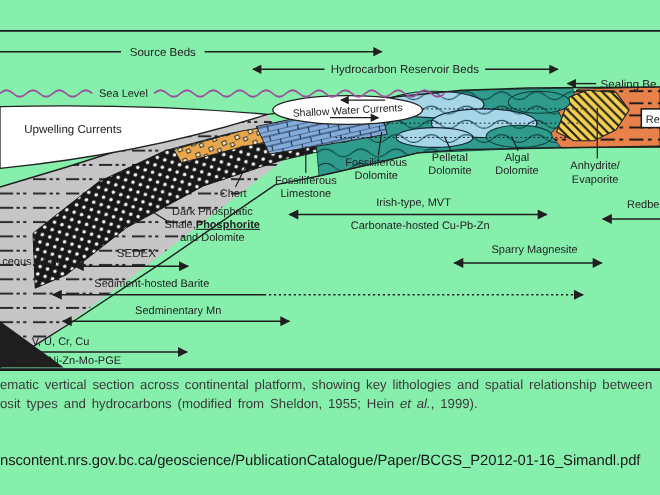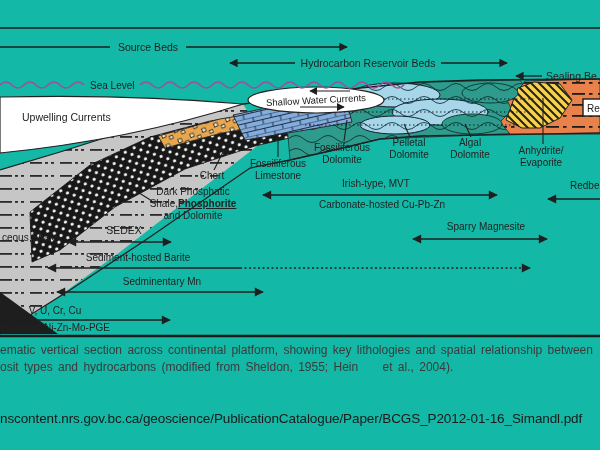--- a/index.html
+++ b/index.html
@@ -1,25 +1,25 @@
 <!DOCTYPE html>
 <html><head>
 <meta charset="utf-8">
 <style>
   html,body{margin:0;padding:0;background:#fff;}
-  .canvas{position:relative;width:600px;height:450px;background:#14b8a6;overflow:hidden;
+  .canvas{position:relative;width:600px;height:450px;background:#86efac;overflow:hidden;
           font-family:"Liberation Sans",sans-serif;}
   .fig-svg{position:absolute;top:0;left:0;}
   svg text{font-family:"Liberation Sans",sans-serif;fill:#222;}
   .caption{position:absolute;top:342px;left:0;width:640px;color:#3a3a3a;
            font-size:12px;line-height:17px;white-space:nowrap;word-spacing:2px;}
   .caption .cap-line{display:block;}
   .url-line{position:absolute;top:411px;left:0;width:660px;color:#1a1a1a;
             font-size:13.5px;letter-spacing:-0.1px;white-space:nowrap;}
-  .ital{margin-left:19px;}
+  .ital{font-style:italic;}
 </style>
 </head>
 <body>
 
 <div class="canvas">
 
 <svg class="fig-svg" width="600" height="340" viewBox="0 0 600 340">
   <defs>
     <marker id="ah" viewBox="0 0 10 10" refX="9" refY="5" markerWidth="9" markerHeight="6.5" orient="auto-start-reverse">
           <path d="M0,0 L10,5 L0,10 z" fill="#1f1f1f"></path>
@@ -161,18 +161,18 @@
   <text x="486" y="230" text-anchor="middle" font-size="10">Sparry Magnesite</text>
   <text x="138" y="261" text-anchor="middle" font-size="10">Sediment-hosted Barite</text>
   <text x="162" y="285" text-anchor="middle" font-size="10">Sedminentary Mn</text>
   <text x="55" y="314" text-anchor="middle" font-size="10">V, U, Cr, Cu</text>
   <text x="0" y="331" font-size="10">le-hosted Ni-Zn-Mo-PGE</text>
   <text x="570" y="189" font-size="10">Redbe</text>
 </svg>
 
 <div class="caption">
   <span class="cap-line">ematic vertical section across continental platform, showing key lithologies and spatial relationship between</span>
-  <span class="cap-line"><span>osit types and hydrocarbons (modified from Sheldon, 1955; Hein </span><span class="ital">et al.</span><span>, 2004).</span></span>
+  <span class="cap-line"><span>osit types and hydrocarbons (modified from Sheldon, 1955; Hein </span><span class="ital">et al.</span><span>, 1999).</span></span>
 </div>
 
 <div class="url-line">nscontent.nrs.gov.bc.ca/geoscience/PublicationCatalogue/Paper/BCGS_P2012-01-16_Simandl.pdf</div>
 
 </div>
 
 </body></html>

